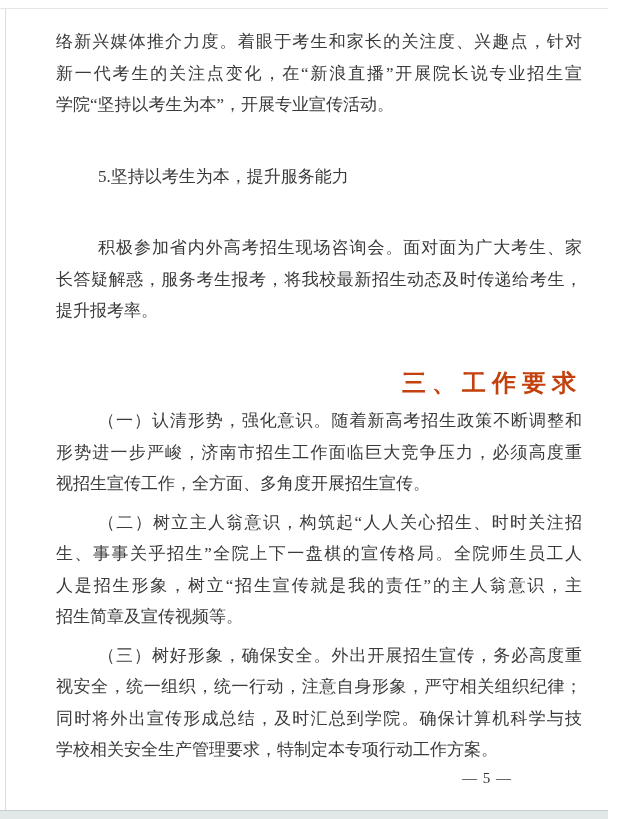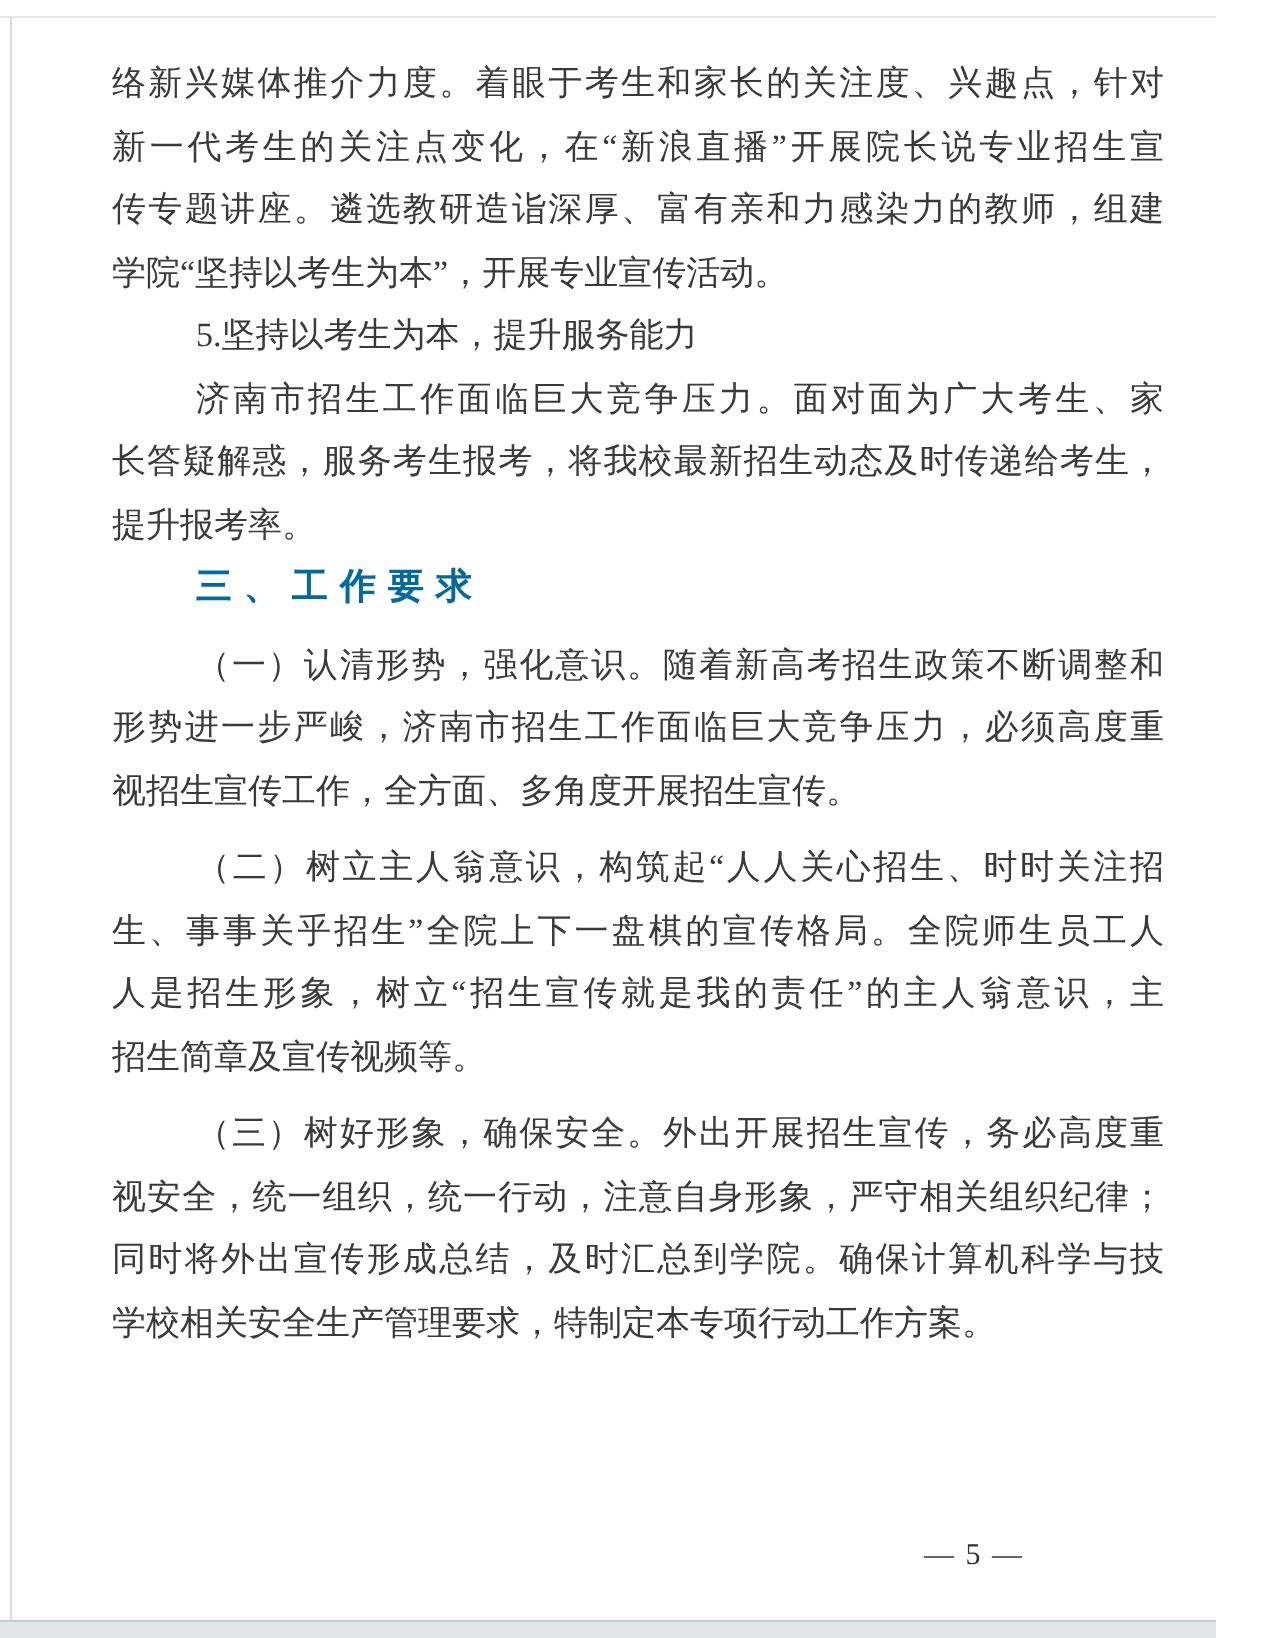--- a/index.html
+++ b/index.html
@@ -57,30 +57,32 @@
     overflow: hidden;
     word-break: break-all;
     white-space: normal;
   }
   .line.fill {
     text-align: justify;
     text-align-last: justify;
   }
   .line.indent {
     text-indent: 42px;
+    margin-top: 40px;
   }
   .line.gap {
     margin-top: 7px;
   }
   .line.heading {
     font-family: "Liberation Sans", "DejaVu Sans", sans-serif;
     font-weight: bold;
-    font-size: 18px;
+    font-size: 24px;
     letter-spacing: 6px;
-    color: #0369a1;
+    color: #c2410c;
+    text-align: right;
   }
   .page-number {
     position: absolute;
     top: 770px;
     right: 96px;
     font-size: 15px;
     letter-spacing: 1px;
     color: #333333;
   }
 </style>
@@ -89,24 +91,23 @@
 
 <div class="page">
   <div class="edge-top"></div>
   <div class="edge-left"></div>
   <div class="edge-right"></div>
   <div class="edge-bottom"></div>
 
   <div class="content">
       <div class="line fill">络新兴媒体推介力度。着眼于考生和家长的关注度、兴趣点，针对</div>
       <div class="line fill">新一代考生的关注点变化，在“新浪直播”开展院长说专业招生宣</div>
-      <div class="line fill">传专题讲座。遴选教研造诣深厚、富有亲和力感染力的教师，组建</div>
       <div class="line">学院“坚持以考生为本”，开展专业宣传活动。</div>
       <div class="line indent">5.坚持以考生为本，提升服务能力</div>
-      <div class="line indent fill">济南市招生工作面临巨大竞争压力。面对面为广大考生、家</div>
+      <div class="line indent fill">积极参加省内外高考招生现场咨询会。面对面为广大考生、家</div>
       <div class="line fill">长答疑解惑，服务考生报考，将我校最新招生动态及时传递给考生，</div>
       <div class="line">提升报考率。</div>
       <div class="line indent heading">三、工作要求</div>
       <div class="line indent fill gap">（一）认清形势，强化意识。随着新高考招生政策不断调整和</div>
       <div class="line fill">形势进一步严峻，济南市招生工作面临巨大竞争压力，必须高度重</div>
       <div class="line">视招生宣传工作，全方面、多角度开展招生宣传。</div>
       <div class="line indent fill gap">（二）树立主人翁意识，构筑起“人人关心招生、时时关注招</div>
       <div class="line fill">生、事事关乎招生”全院上下一盘棋的宣传格局。全院师生员工人</div>
       <div class="line fill">人是招生形象，树立“招生宣传就是我的责任”的主人翁意识，主</div>
       <div class="line">招生简章及宣传视频等。</div>

